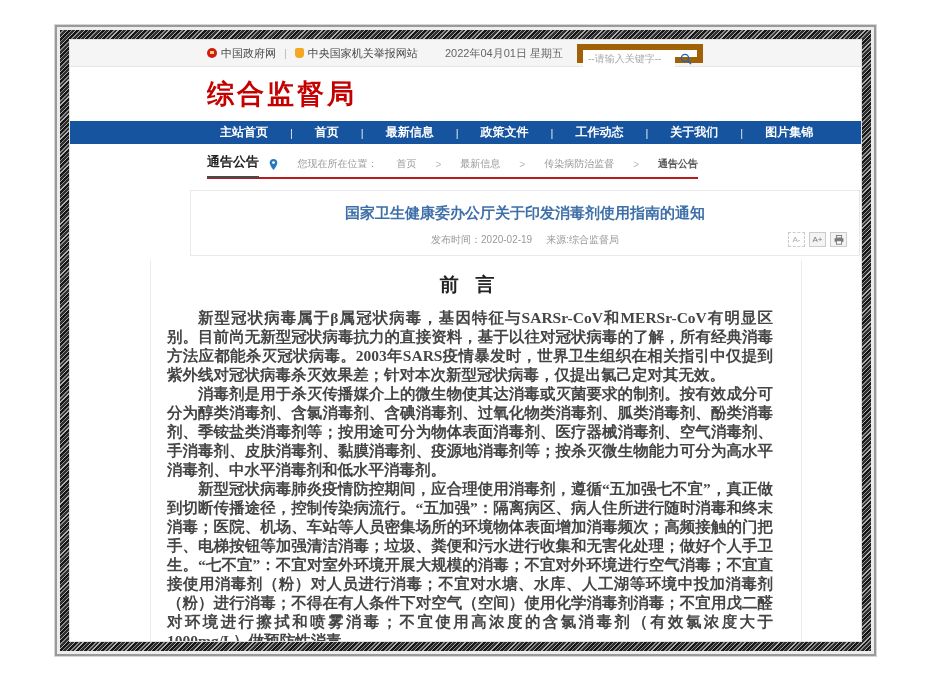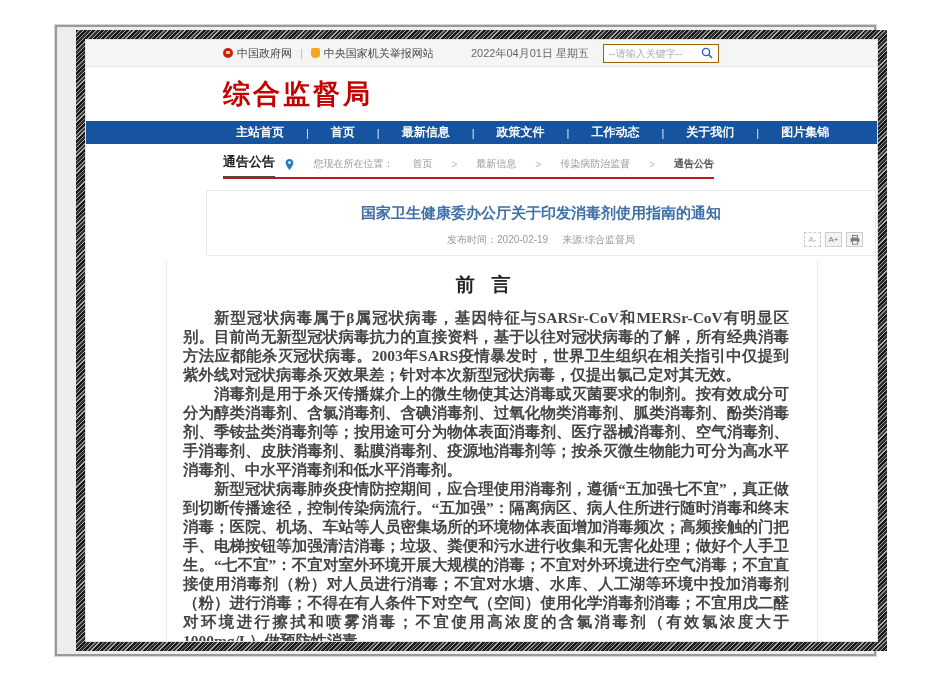--- a/index.html
+++ b/index.html
@@ -13,42 +13,41 @@
   .photo-frame {
     position:absolute; left:55px; top:25px; width:821px; height:631px;
     border:2px solid #9a9a9a; background:#ededed; padding:3px;
     box-shadow:0 0 0 1px #d6d6d6;
   }
   .frame-band {
     width:100%; height:100%;
     border:9px solid #333;
     border-image: repeating-linear-gradient(135deg,#161616 0 2px,#8a8a8a 2px 3px,#2e2e2e 3px 5px,#b0b0b0 5px 6px) 9 repeat;
     background:#fff;
-    margin-left:16px;
   }
   .screen {
     width:100%; height:100%; border:1px solid #e0e0e0; background:#fff;
     display:flex; flex-direction:column; overflow:hidden;
   }
 
   
   .topbar {
     flex:none; height:27px; background:#f5f5f5; border-bottom:1px solid #e6e6e6;
     display:flex; align-items:center; justify-content:space-between;
     padding:0 158px 0 137px; font-size:11px; color:#555;
   }
   .topbar-left { display:flex; align-items:center; gap:8px; }
   .top-link { display:flex; align-items:center; gap:4px; color:#444; text-decoration:none; cursor:pointer; }
   .emblem-icon { width:10px; height:10px; border-radius:50%; display:inline-block;
     background:radial-gradient(circle at 50% 45%, #ffd24d 0 2px, #cf1b1b 2px); }
   .report-icon { width:9px; height:10px; background:#f5a623; border-radius:2px 2px 4px 4px; display:inline-block; }
   .top-sep { color:#bbb; }
   .topbar-right { display:flex; align-items:center; gap:14px; }
   .date { color:#666; }
-  .searchbox { display:flex; align-items:center; border:1px solid #a16207; background:#fff; height:19px; }
+  .searchbox { display:flex; align-items:flex-start; border:6px solid #a16207; background:#fff; height:19px; }
   .searchbox input { border:none; outline:none; width:92px; height:17px; font-size:10px; padding:0 5px; color:#333;
     font-family:"Liberation Sans", sans-serif; }
   .searchbox input::placeholder { color:#aaa; }
   .search-btn { border:none; background:transparent; width:22px; height:18px; cursor:pointer;
     display:flex; align-items:center; justify-content:center; padding:0; }
 
   
   .logo-row { flex:none; height:54px; display:flex; align-items:center; padding-left:137px; background:#fff; }
   .site-title { color:#c40000; font-size:27px; font-weight:bold; letter-spacing:3px; }
 

